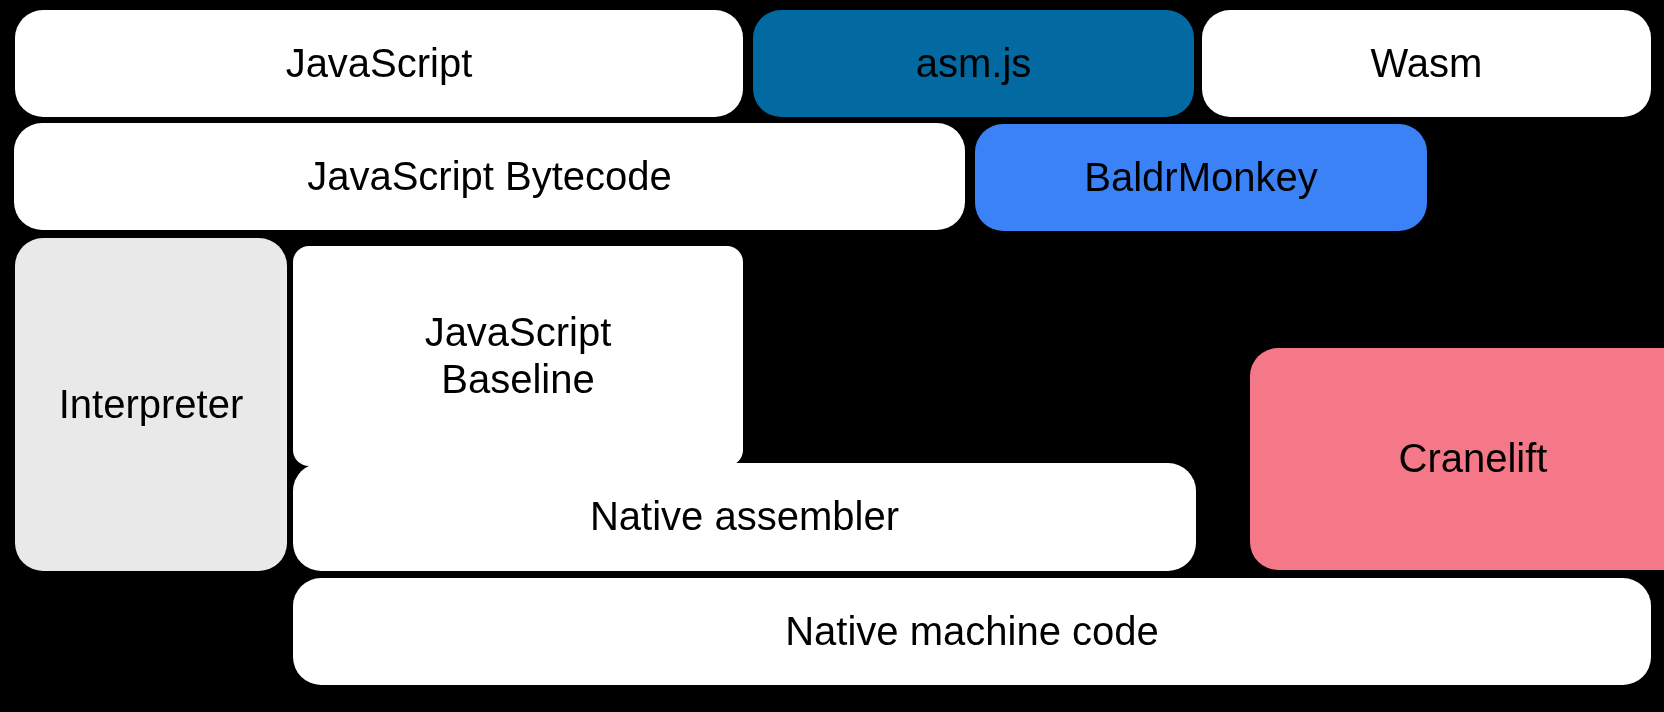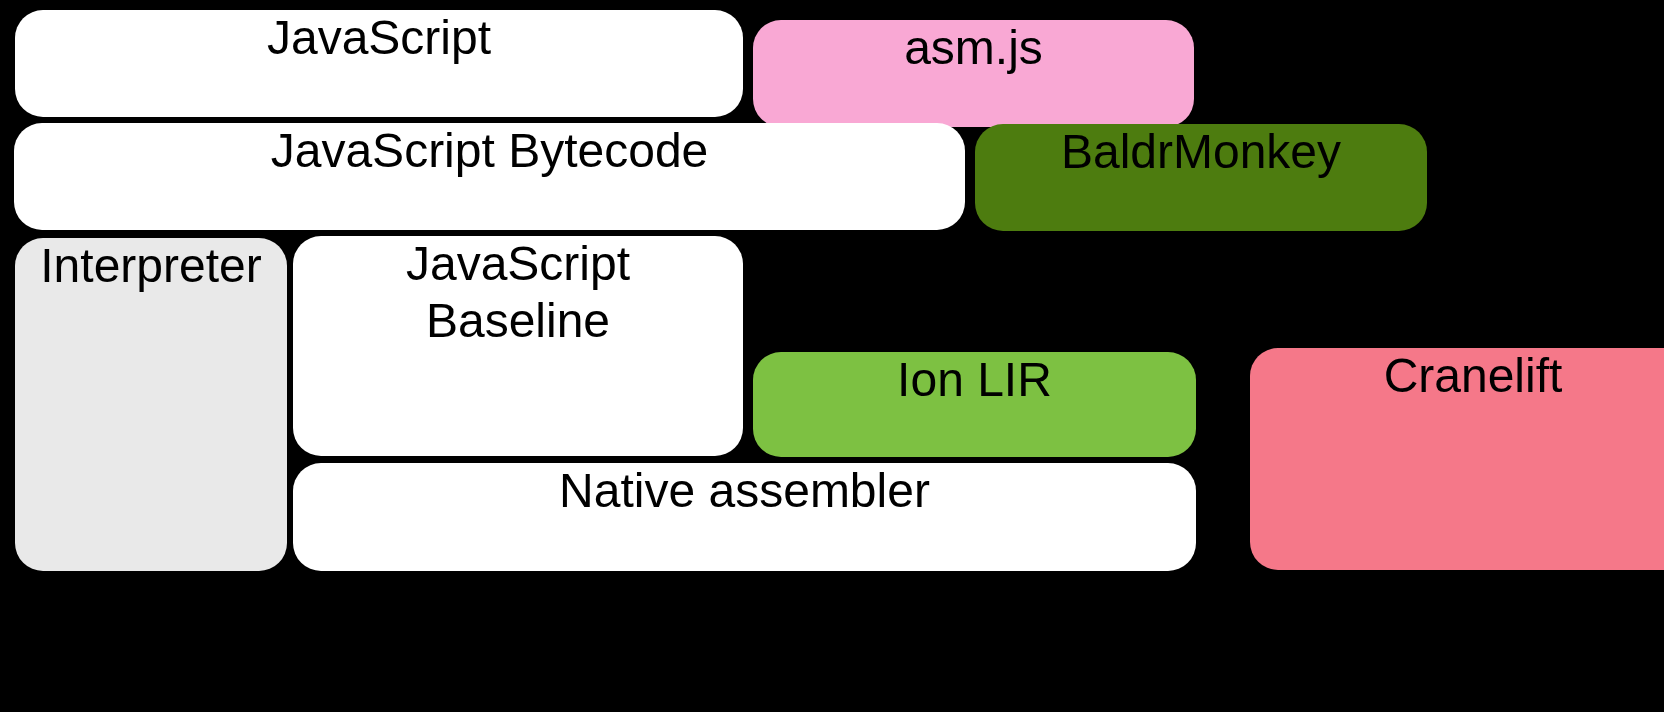--- a/index.html
+++ b/index.html
@@ -14,69 +14,72 @@
     background: #000000;
     overflow: hidden;
     font-family: "Liberation Sans", "DejaVu Sans", sans-serif;
   }
   .node {
     position: absolute;
     border-radius: 28px;
     background: #ffffff;
     color: #000000;
     display: flex;
-    align-items: flex-start;
+    align-items: center;
     justify-content: center;
     text-align: center;
-    font-size: 48px;
+    font-size: 40px;
     line-height: 1.18;
     box-sizing: border-box;
   }
   .node .label {
     display: block;
   }
   
   .n-javascript          { left: 15px;   top: 10px;  width: 728px;  height: 107px; }
   .n-asmjs               { left: 753px;  top: 10px;  width: 441px;  height: 107px; }
   .n-wasm                { left: 1202px; top: 10px;  width: 449px;  height: 107px; }
   .n-js-bytecode         { left: 14px;   top: 123px; width: 951px;  height: 107px; }
   .n-baldrmonkey         { left: 975px;  top: 124px; width: 452px;  height: 107px; }
   .n-interpreter         { left: 15px;   top: 238px; width: 272px;  height: 333px; }
-  .n-js-baseline         { left: 293px;  top: 236px; width: 450px;  height: 220px; }
+  .n-js-baseline         { left: 293px;  top: 246px; width: 450px;  height: 220px; border-radius: 16px; }
   .n-js-baseline .label  { max-width: 300px; }
   .n-ion-mir             { left: 753px;  top: 238px; width: 443px;  height: 107px; }
   .n-ion-lir             { left: 753px;  top: 352px; width: 443px;  height: 105px; }
   .n-cranelift           { left: 1206px; top: 348px; width: 446px;  height: 222px; }
   .n-macro-assembler     { left: 293px;  top: 463px; width: 903px;  height: 108px; }
   .n-native-machine-code { left: 293px;  top: 578px; width: 1358px; height: 107px; }
 </style>
 </head>
 <body>
 
 <div id="canvas">
   <div class="node n-javascript" style="background: rgb(255, 255, 255);">
     <span class="label">JavaScript</span>
   </div>
-  <div class="node n-asmjs" style="background: #f9a8d4; margin-top: 10px;">
+  <div class="node n-asmjs" style="background: #0369a1;">
     <span class="label">asm.js</span>
+  </div>
+  <div class="node n-wasm" style="background: rgb(255, 255, 255);">
+    <span class="label">Wasm</span>
   </div>
   <div class="node n-js-bytecode" style="background: rgb(255, 255, 255);">
     <span class="label">JavaScript Bytecode</span>
   </div>
-  <div class="node n-baldrmonkey" style="background: #4d7c0f; border-radius: 28px;">
+  <div class="node n-baldrmonkey" style="background: #3b82f6; border-radius: 28px;">
     <span class="label">BaldrMonkey</span>
   </div>
   <div class="node n-interpreter" style="background: rgb(233, 233, 233);">
     <span class="label">Interpreter</span>
   </div>
   <div class="node n-js-baseline" style="background: rgb(255, 255, 255);">
     <span class="label">JavaScript Baseline</span>
   </div>
-  <div class="node n-ion-lir" style="background: rgb(125, 193, 66);">
-    <span class="label">Ion LIR</span>
-  </div>
   <div class="node n-cranelift" style="background: rgb(245, 120, 137); margin-left: 44px;">
     <span class="label">Cranelift</span>
   </div>
   <div class="node n-macro-assembler" style="background: rgb(255, 255, 255);">
     <span class="label">Native assembler</span>
   </div>
+  <div class="node n-native-machine-code" style="background: rgb(255, 255, 255);">
+    <span class="label">Native machine code</span>
+  </div>
 </div>
 
 </body></html>

